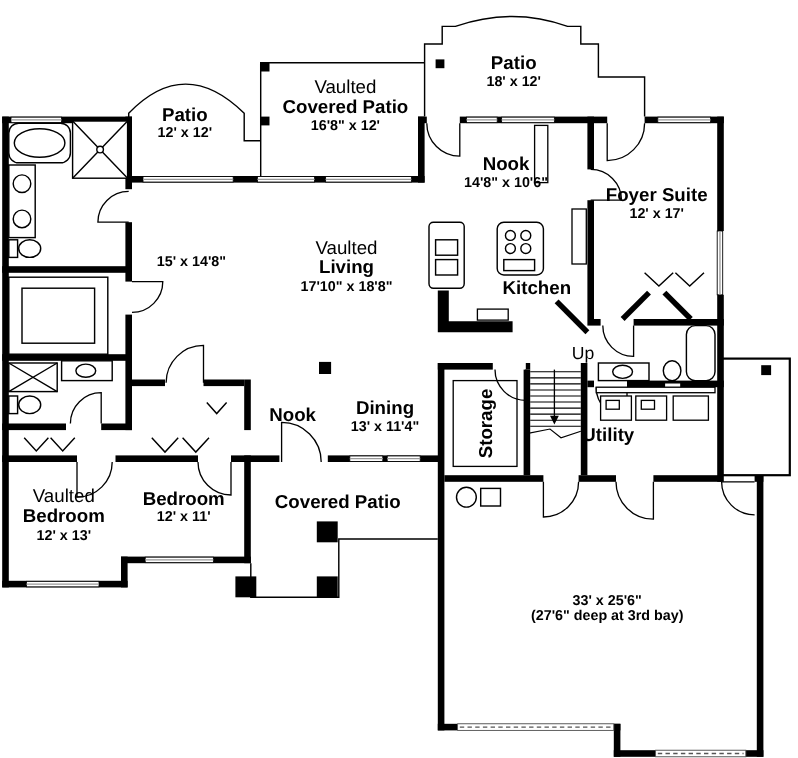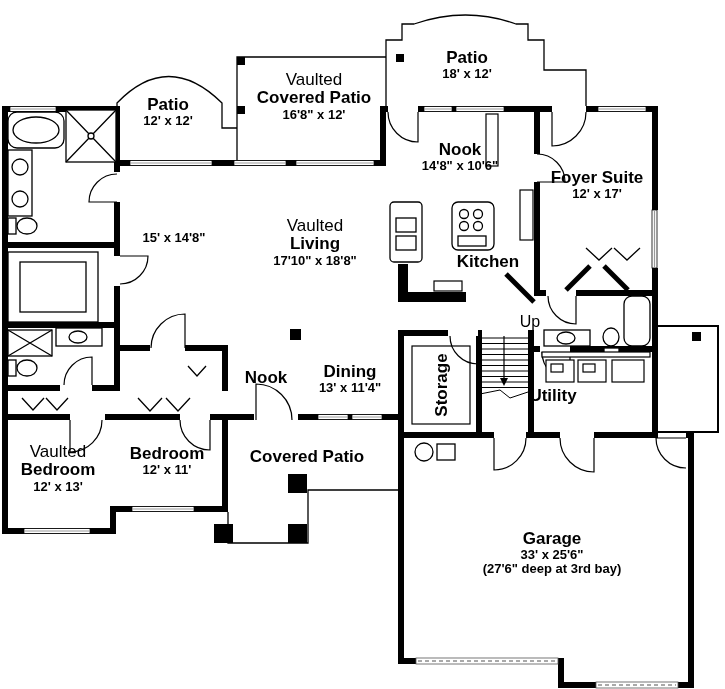--- a/index.html
+++ b/index.html
@@ -316,18 +316,17 @@
   <div class="lbl" style="left:167px;top:461px">
     <div class="nm">Bedroom</div>
     <div class="dm">12' x 11'</div>
   </div>
 
   <div class="lbl" style="left:307px;top:457px">
     <div class="nm">Covered Patio</div>
   </div>
 
   <div class="lbl" style="left:552px;top:553px">
-    <div class="nm">Garage</div>
     <div class="dm">33' x 25'6"</div>
     <div class="dm">(27'6" deep at 3rd bay)</div>
   </div>
 
 </div>
 
 </body></html>

